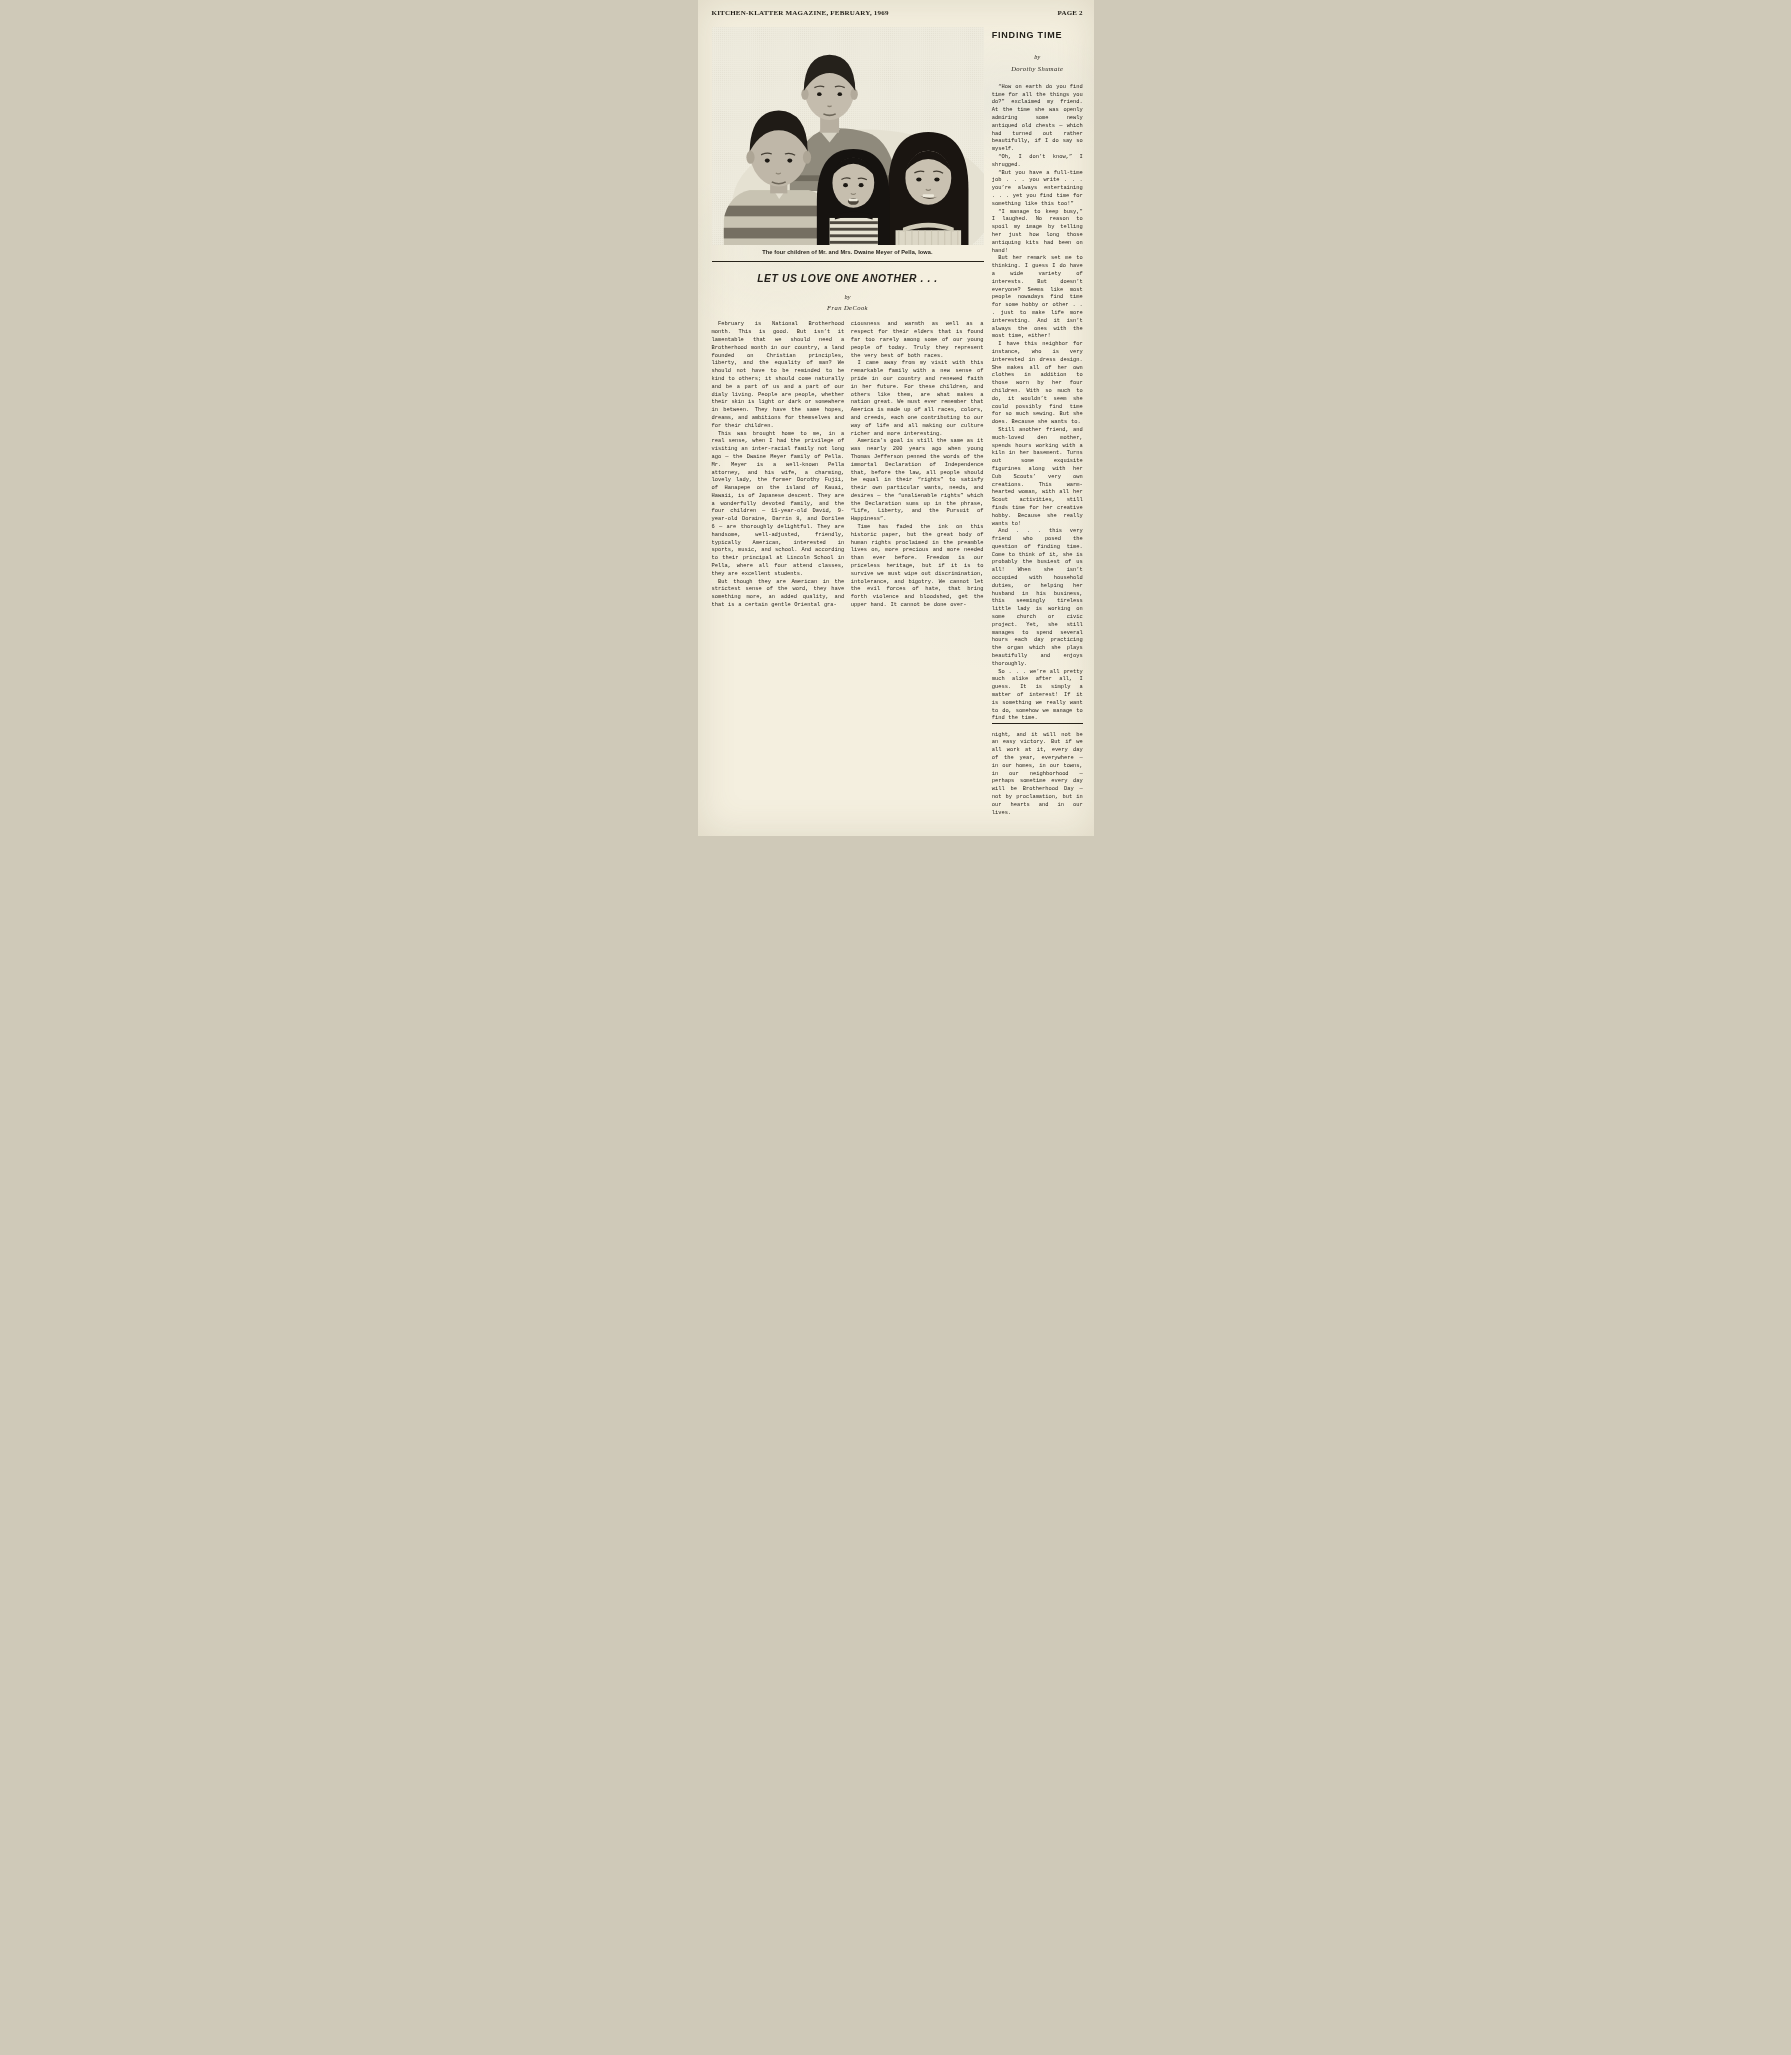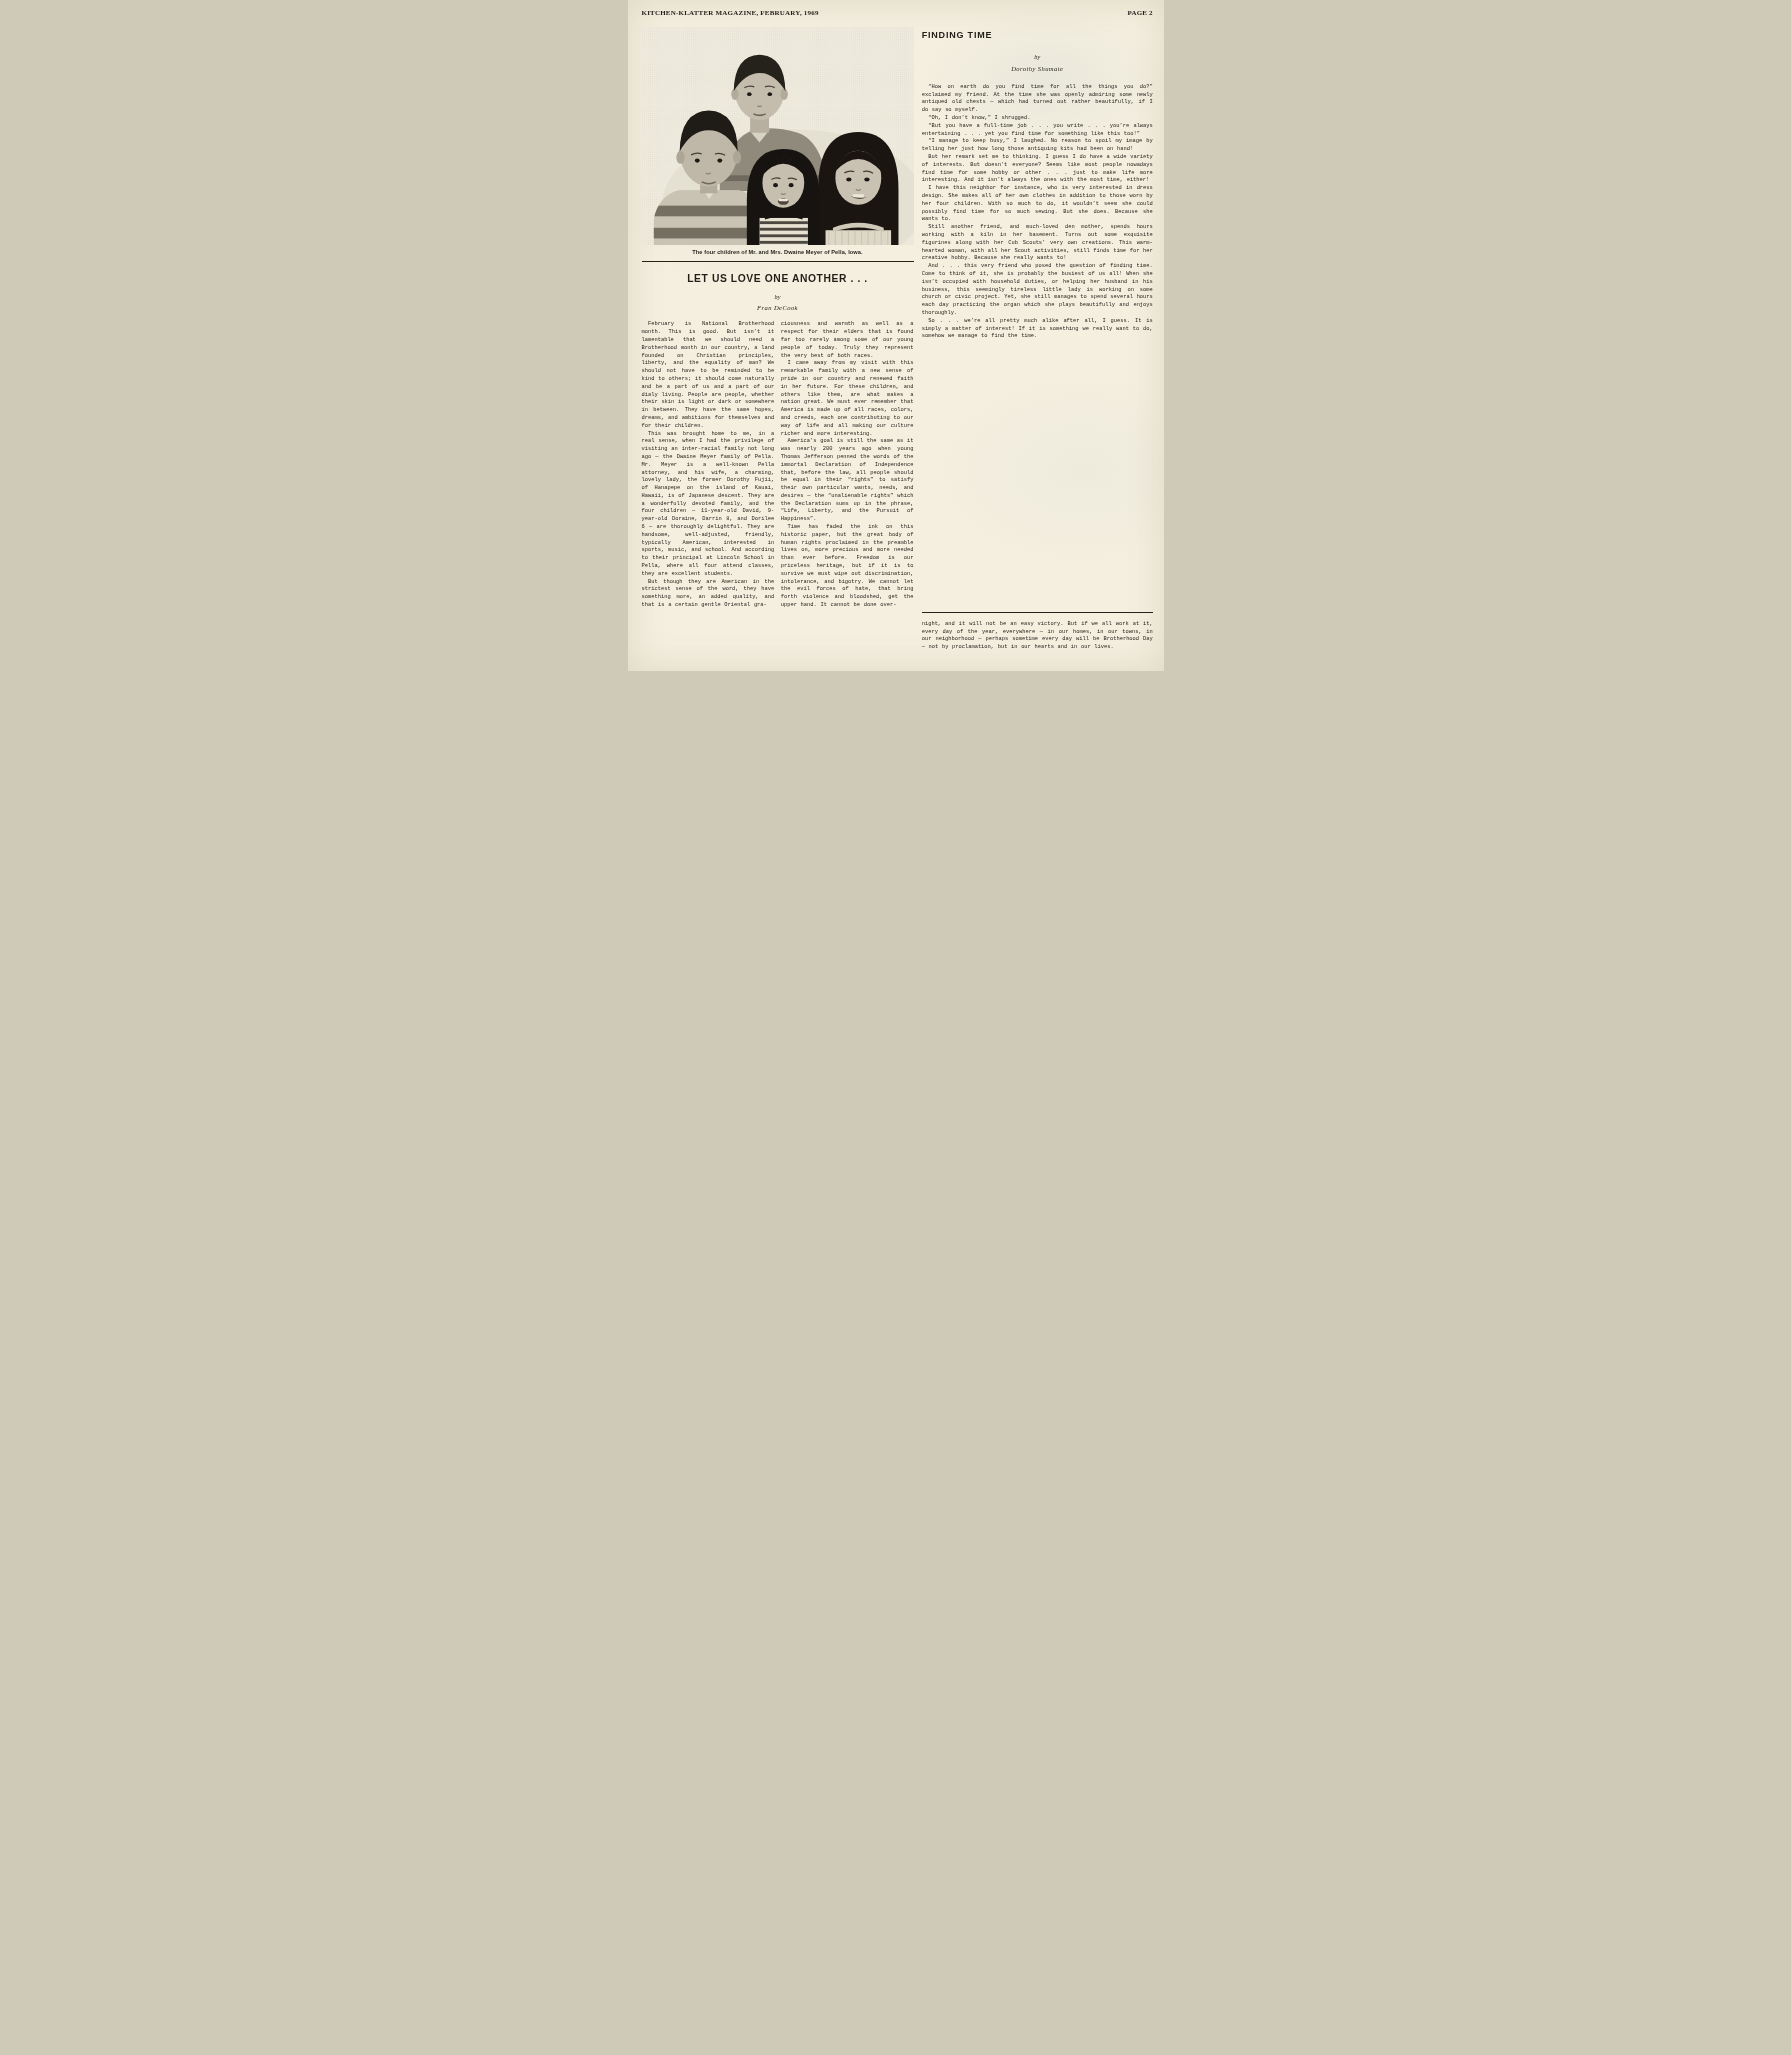--- a/index.html
+++ b/index.html
@@ -1,18 +1,18 @@
 <!DOCTYPE html>
 <html style="font-size:6.6px"><head>
 <meta charset="utf-8">
 <style>
   html, body { margin:0; padding:0; background:#cfc9b8; }
   .page {
     position:relative;
-    width:536px; min-height:657px;
+    width:396px; min-height:657px;
     margin:0 auto;
     background:#f4efdf;
     background-image:
       radial-gradient(ellipse 173px 107px at 78% 12%, rgba(214,218,214,.35), rgba(214,218,214,0) 70%),
       radial-gradient(ellipse 173px 123px at 20% 30%, rgba(222,222,210,.30), rgba(222,222,210,0) 70%),
       radial-gradient(ellipse 206px 132px at 85% 70%, rgba(219,222,216,.25), rgba(219,222,216,0) 70%);
     box-shadow: inset 0 0 37px rgba(120,110,80,.18);
     color:#221f19;
     padding:7.4px 10.7px 19px 14px;
     box-sizing:border-box;
@@ -36,20 +36,21 @@
     margin-top:4.1px; text-align:center;
     font-family:"Liberation Sans", sans-serif;
     font-weight:700; font-size:5.6px; letter-spacing:0.1px;
   }
   .rule { border:0; border-top:1.2px solid #262219; margin:5.8px 0 0 0; }
   .headline {
     margin-top:11.5px; text-align:center;
     font-family:"Liberation Sans", sans-serif;
     font-weight:700; font-size:10.3px; letter-spacing:0.6px;
     white-space:nowrap;
+    font-style:italic;
   }
   .byline-prefix {
     margin-top:9px; text-align:center;
     font-family:"Liberation Serif", serif; font-style:italic; font-size:6.2px;
   }
   .byline-author {
     margin-top:3.3px; text-align:center;
     font-family:"Liberation Serif", serif; font-style:italic; font-size:6.6px;
     letter-spacing:0.4px;
   }

